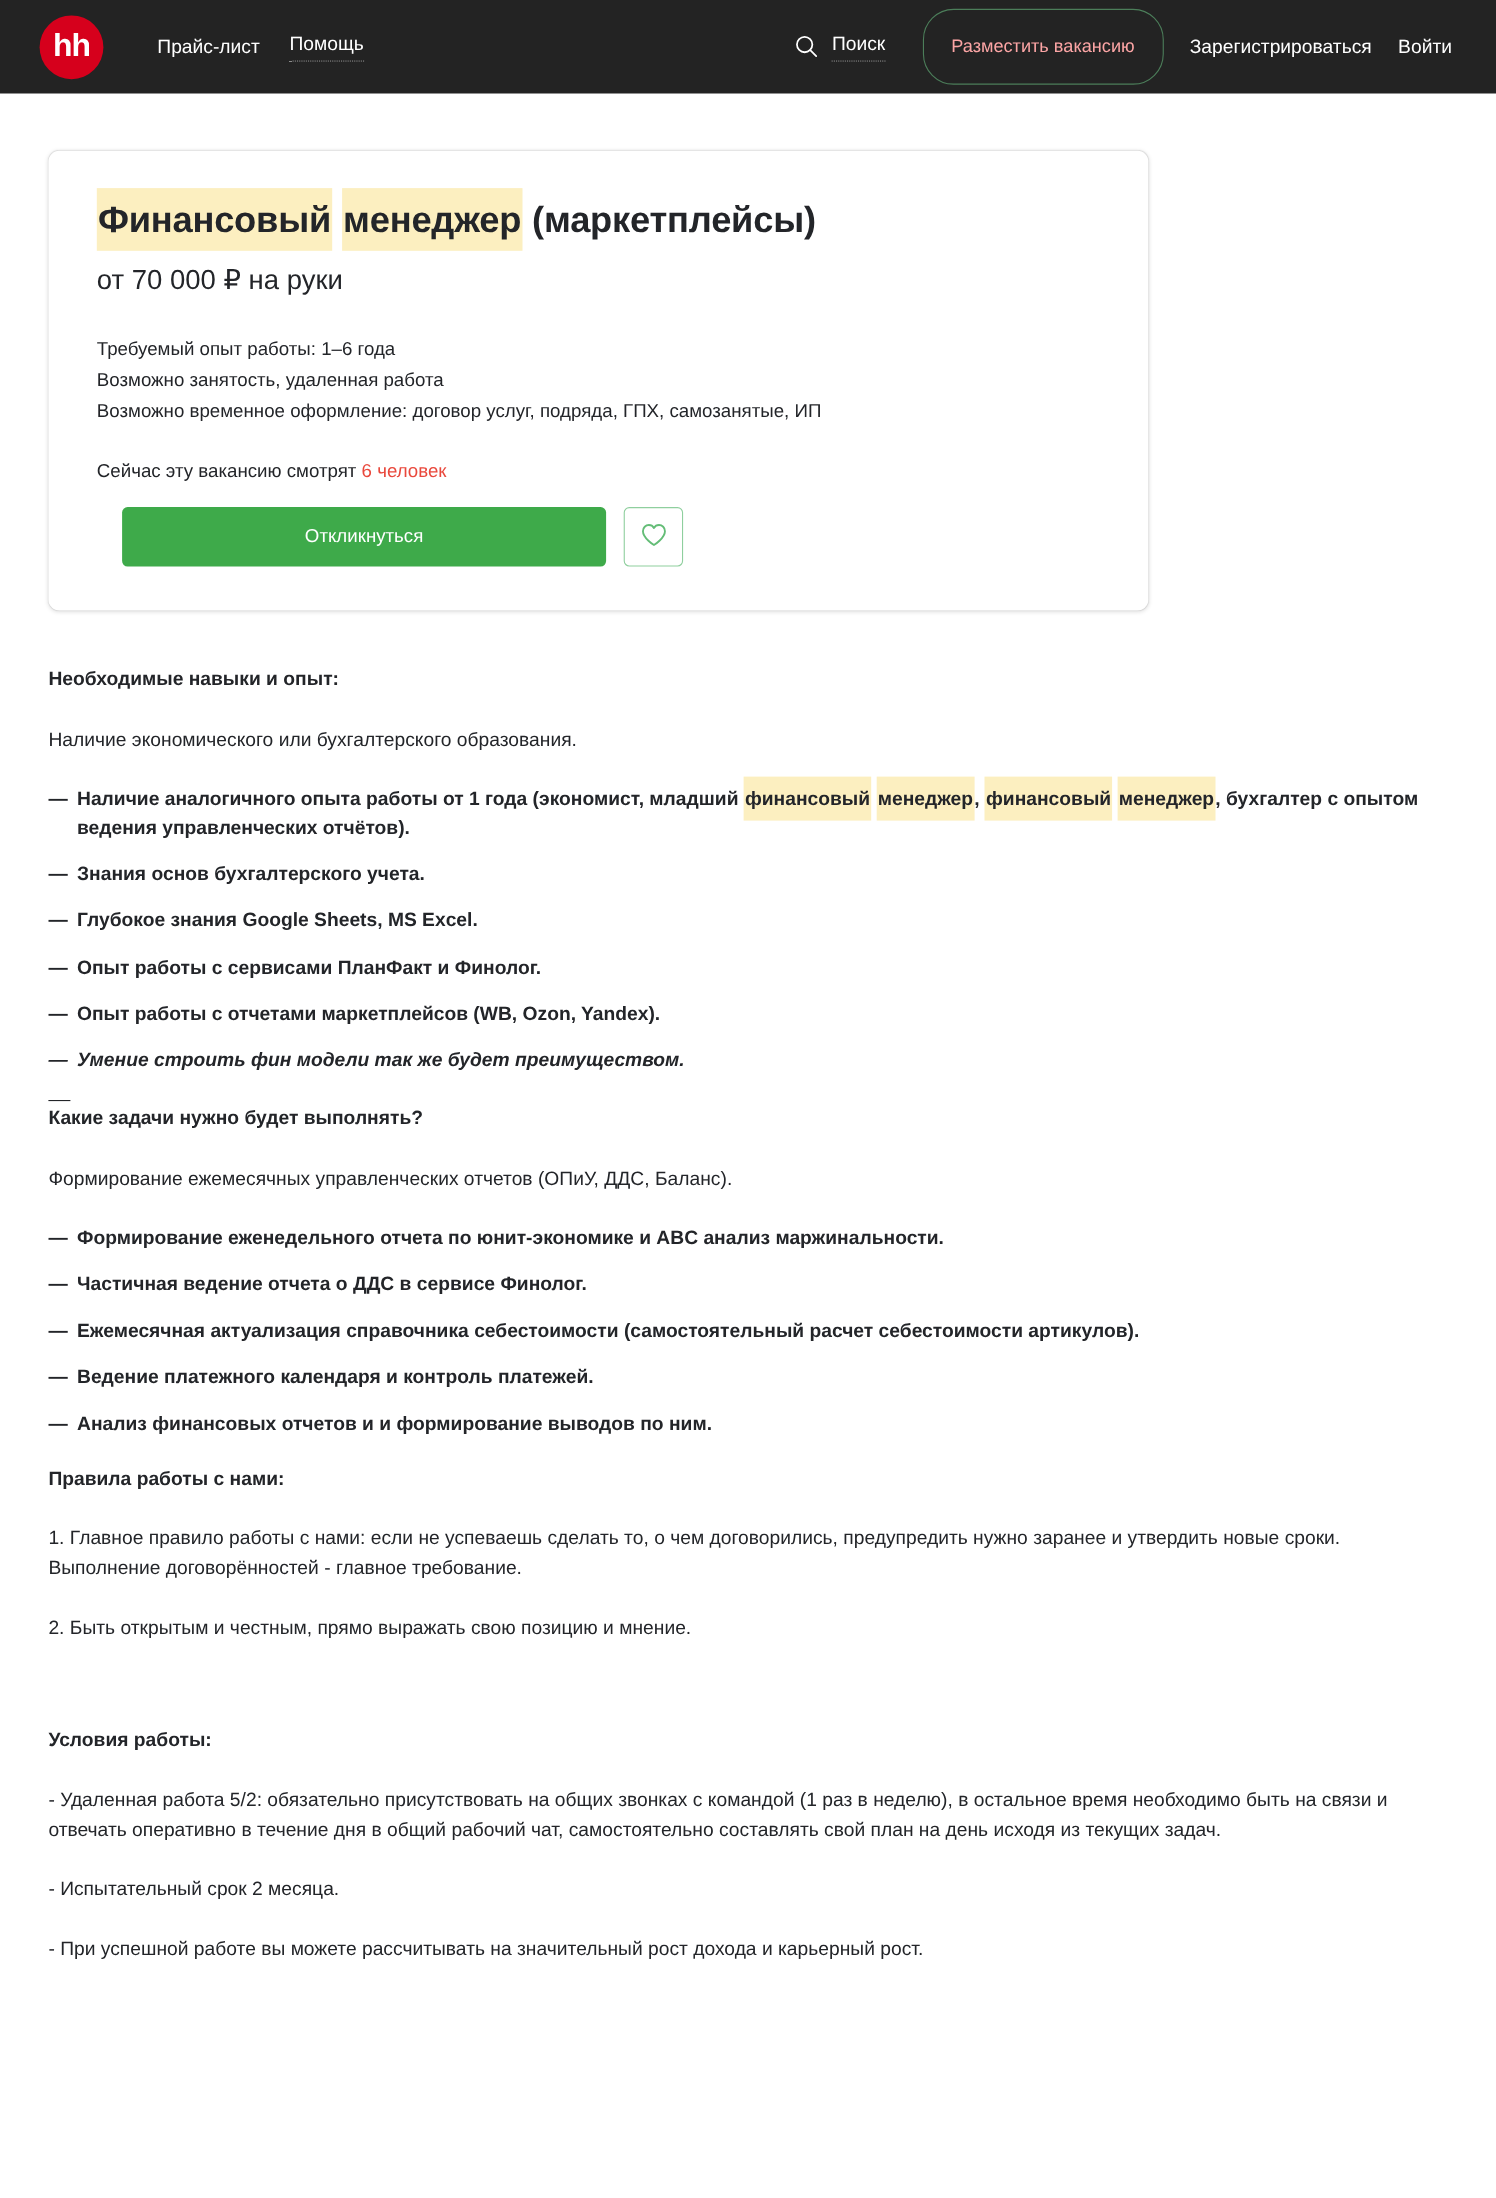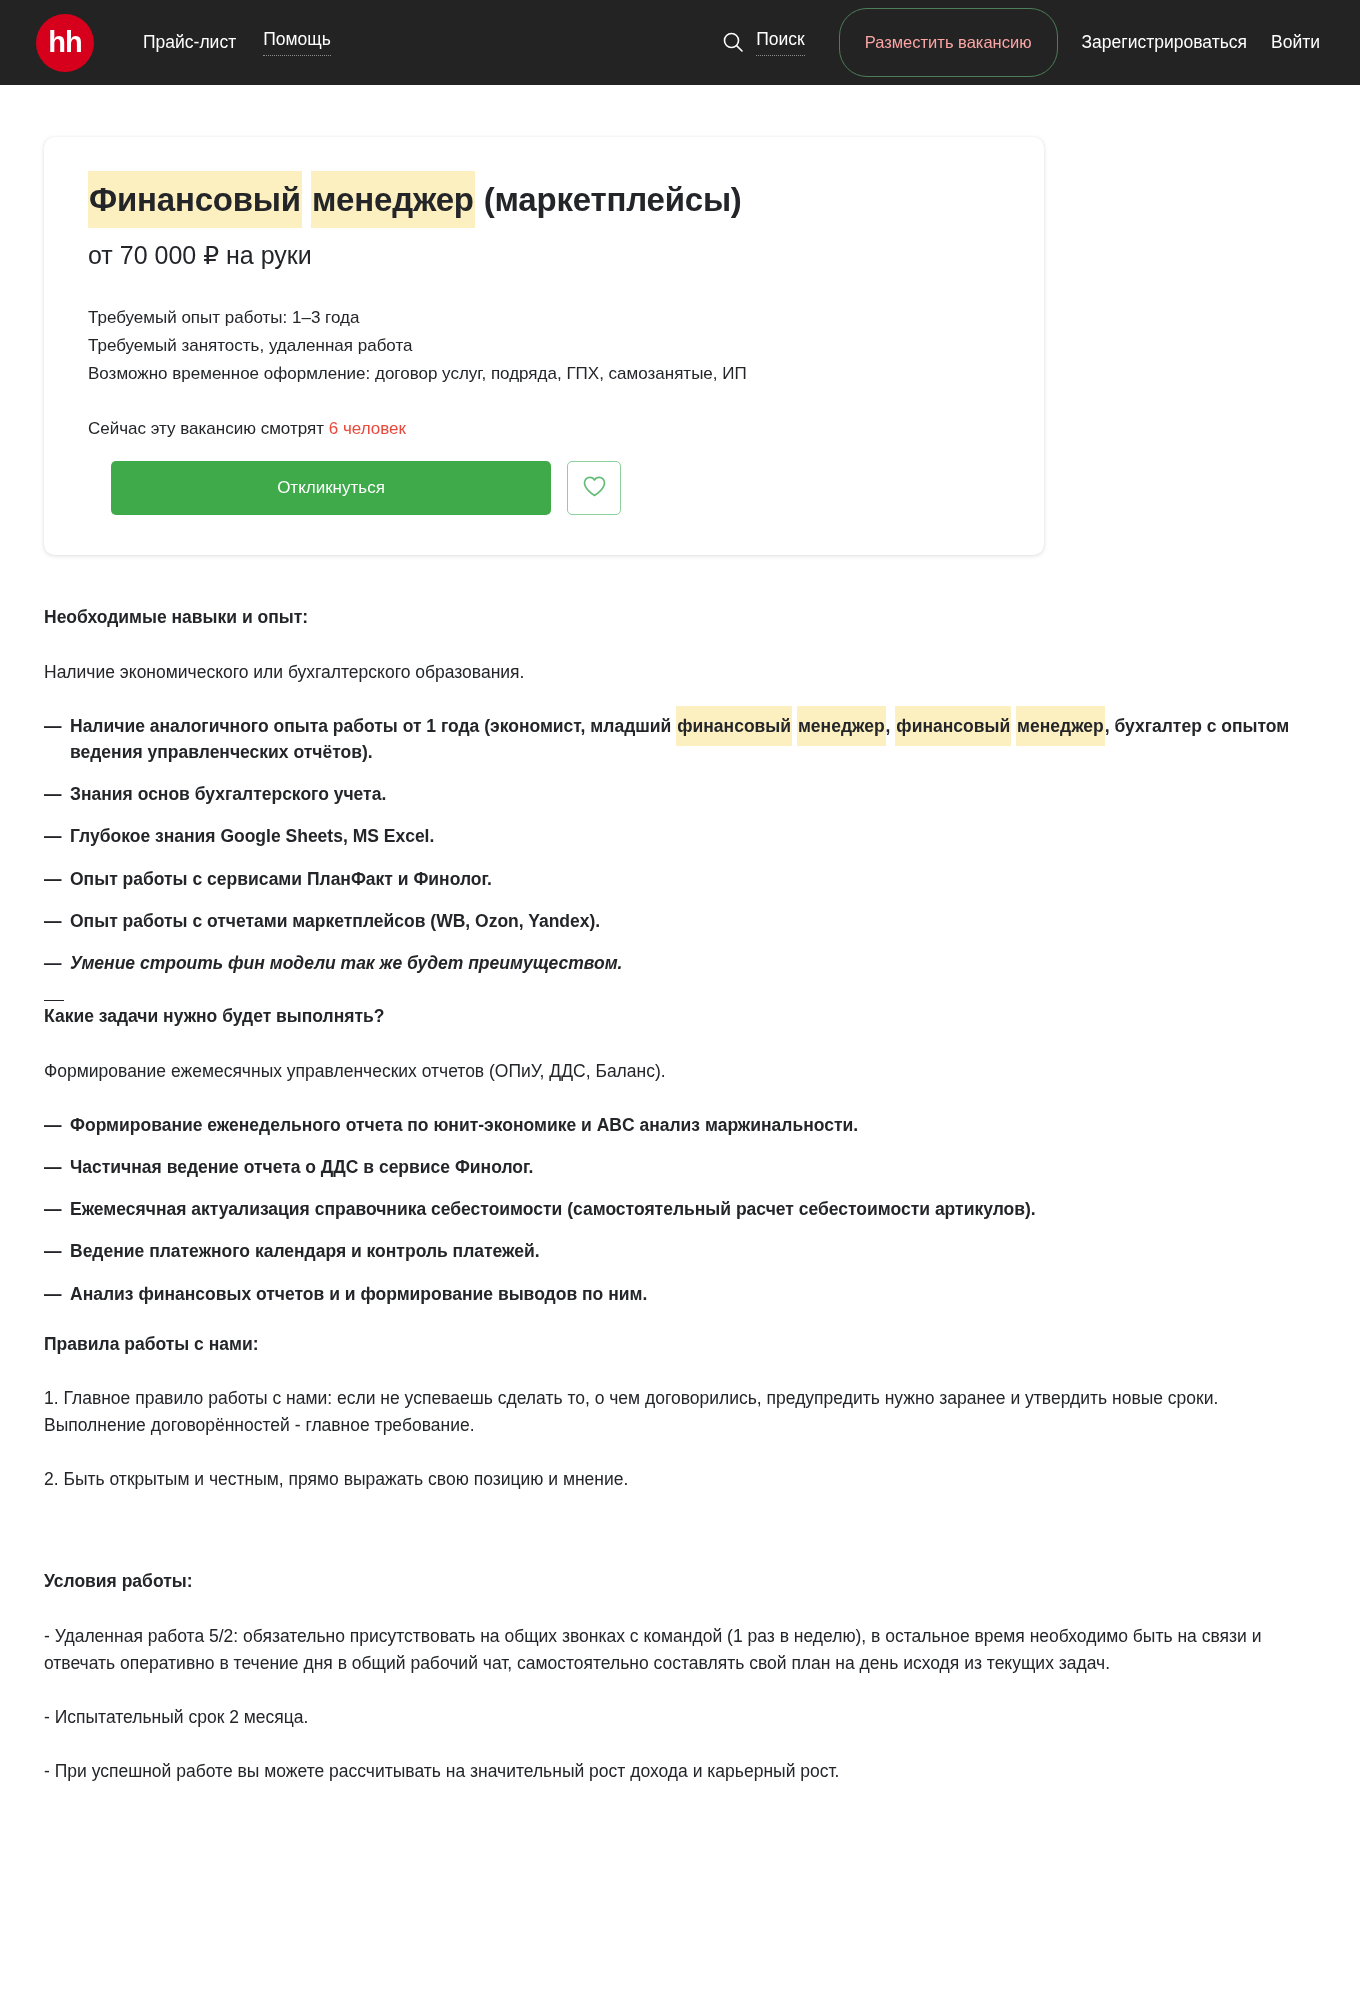--- a/index.html
+++ b/index.html
@@ -188,22 +188,22 @@
   </div>
 </div>
 
 <div class="page">
 
   <div class="card">
     <h1 class="vacancy-title"><mark class="hl">Финансовый</mark><span> </span><mark class="hl">менеджер</mark><span> (маркетплейсы)</span></h1>
     <div class="salary">от 70 000 ₽ на руки</div>
 
     <div>
-      <div class="meta-line">Требуемый опыт работы: 1–3 года</div>
-      <div class="meta-line">Требуемый занятость, удаленная работа</div>
+      <div class="meta-line">Требуемый опыт работы: 1–6 года</div>
+      <div class="meta-line">Возможно занятость, удаленная работа</div>
       <div class="meta-line">Возможно временное оформление: договор услуг, подряда, ГПХ, самозанятые, ИП</div>
     </div>
 
     <div class="views">
       <span>Сейчас эту вакансию смотрят </span><span class="count">6 человек</span>
     </div>
 
     <div class="actions">
       <button class="btn-apply">Откликнуться</button>
       <button class="btn-fav">

